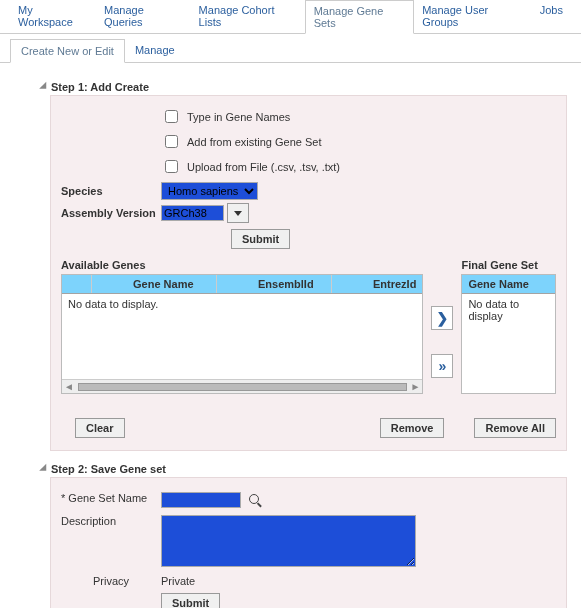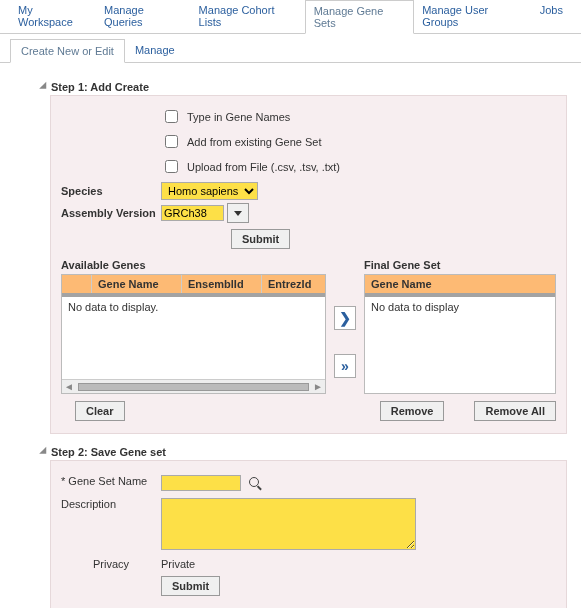--- a/index.html
+++ b/index.html
@@ -91,21 +91,21 @@
     align-items: center;
     gap: 6px;
     padding: 3px 0;
     margin-left: 100px;
   }
   select, input[type="text"], textarea {
     font-family: Arial, sans-serif;
     font-size: 11px;
     padding: 1px 2px;
     border: 1px solid #aaa;
-    background: #fde047;
+    background: #1d4ed8;
   }
   .drop-btn {
     width: 22px; height: 20px;
     background: #f0f0f0;
     border: 1px solid #999;
     margin-left: 3px;
     vertical-align: middle;
     position: relative;
     cursor: pointer;
   }
@@ -153,22 +153,23 @@
   .table-box {
     background: #fff;
     border: 1px solid #bbb;
     height: 120px;
     overflow: auto;
     position: relative;
   }
   .table-box.final { height: 120px; }
   .thead {
     display: flex;
-    background: #fdba74;
-    border-bottom: 4px solid #a3a3a3;
+    background: #7dd3fc;
+    border-bottom: 1px solid #a3a3a3;
+    gap: 35px;
   }
   .thead span {
     padding: 3px 6px;
     font-weight: bold;
     border-right: 1px solid #ccc;
     font-size: 11px;
   }
   .nodata {
     padding: 4px 6px;
     color: #333;
@@ -179,21 +180,21 @@
     height: 14px;
     background: #eee;
     border-top: 1px solid #ccc;
     display:flex;justify-content:space-between;align-items:center;
     padding:0 2px;color:#888;font-size:10px;
   }
   .hscroll .thumb{ flex:1;margin:0 4px;height:8px;background:#bbb;border:1px solid #999;}
   .buttons-row {
     display: flex;
     gap: 28px;
-    margin-top: 7px;
+    margin-top: 24px;
   }
   .buttons-row .right { display:flex; gap:30px; }
   .step2-panel .row { margin: 6px 0; align-items: flex-start; }
   .required::before { content: "* "; }
   .mag {
     display:inline-block;width:16px;height:16px;
     position:relative;margin-left:4px;vertical-align:middle;
   }
   .mag::before{
     content:"";position:absolute;width:8px;height:8px;border:1.5px solid #444;border-radius:50%;left:1px;top:1px;

